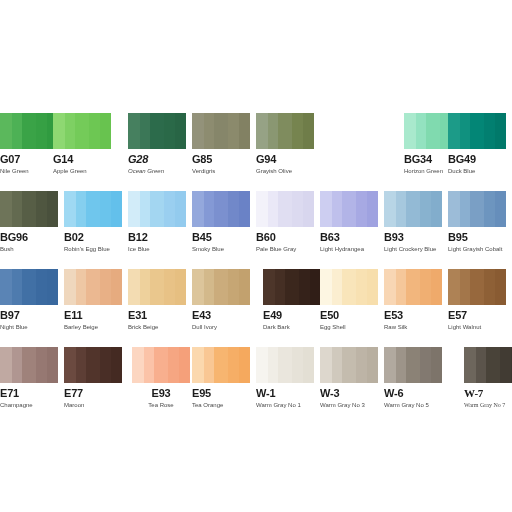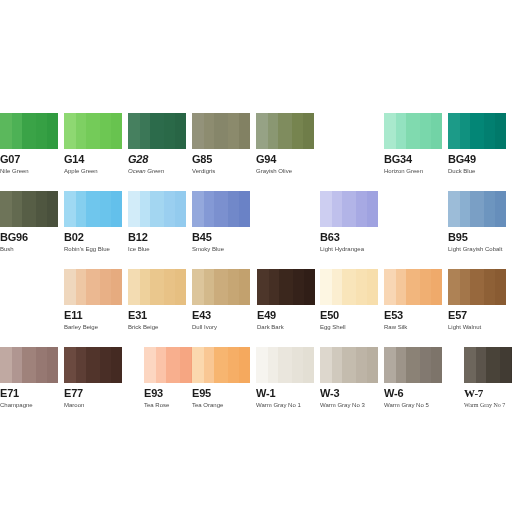--- a/index.html
+++ b/index.html
@@ -85,21 +85,21 @@
           <div class="swatch-chip" style="background: rgb(58, 163, 71);">
             <div class="band b1" style="background: rgb(91, 184, 92);"></div>
             <div class="band b2" style="background: rgb(77, 177, 85);"></div>
             <div class="band b3" style="background: rgb(58, 163, 71);"></div>
             <div class="band b4" style="background: rgb(54, 160, 68);"></div>
             <div class="band b5" style="background: rgb(48, 155, 64);"></div>
           </div>
           <div class="swatch-code">G07</div>
           <div class="swatch-name">Nile Green</div>
         </div>
-        <div class="swatch-cell" style="left: 64px;">
+        <div class="swatch-cell" style="left: 53px;">
           <div class="swatch-chip" style="background: rgb(113, 201, 85);">
             <div class="band b1" style="background: rgb(142, 216, 114);"></div>
             <div class="band b2" style="background: rgb(126, 208, 99);"></div>
             <div class="band b3" style="background: rgb(116, 203, 89);"></div>
             <div class="band b4" style="background: rgb(109, 199, 83);"></div>
             <div class="band b5" style="background: rgb(104, 195, 79);"></div>
           </div>
           <div class="swatch-code">G14</div>
           <div class="swatch-name">Apple Green</div>
         </div>
@@ -129,21 +129,21 @@
           <div class="swatch-chip" style="background: rgb(126, 138, 92);">
             <div class="band b1" style="background: rgb(150, 162, 133);"></div>
             <div class="band b2" style="background: rgb(138, 151, 114);"></div>
             <div class="band b3" style="background: rgb(127, 140, 94);"></div>
             <div class="band b4" style="background: rgb(118, 132, 79);"></div>
             <div class="band b5" style="background: rgb(111, 125, 73);"></div>
           </div>
           <div class="swatch-code">G94</div>
           <div class="swatch-name">Grayish Olive</div>
         </div>
-        <div class="swatch-cell" style="left: 384px;">
+        <div class="swatch-cell" style="left: 404px;">
           <div class="swatch-chip" style="background: rgb(133, 220, 181);">
             <div class="band b1" style="background: rgb(169, 233, 205);"></div>
             <div class="band b2" style="background: rgb(147, 226, 192);"></div>
             <div class="band b3" style="background: rgb(128, 218, 175);"></div>
             <div class="band b4" style="background: rgb(121, 215, 171);"></div>
             <div class="band b5" style="background: rgb(114, 211, 166);"></div>
           </div>
           <div class="swatch-code">BG34</div>
           <div class="swatch-name">Horizon Green</div>
         </div>
@@ -197,44 +197,77 @@
           <div class="swatch-chip" style="background: rgb(122, 145, 207);">
             <div class="band b1" style="background: rgb(148, 168, 220);"></div>
             <div class="band b2" style="background: rgb(132, 153, 213);"></div>
             <div class="band b3" style="background: rgb(123, 144, 207);"></div>
             <div class="band b4" style="background: rgb(113, 136, 201);"></div>
             <div class="band b5" style="background: rgb(106, 130, 198);"></div>
           </div>
           <div class="swatch-code">B45</div>
           <div class="swatch-name">Smoky Blue</div>
         </div>
+        <div class="swatch-cell" style="left: 256px;">
+          <div class="swatch-chip" style="background: rgb(226, 224, 243);">
+            <div class="band b1" style="background: rgb(243, 242, 250);"></div>
+            <div class="band b2" style="background: rgb(234, 232, 247);"></div>
+            <div class="band b3" style="background: rgb(224, 222, 242);"></div>
+            <div class="band b4" style="background: rgb(220, 218, 240);"></div>
+            <div class="band b5" style="background: rgb(216, 214, 238);"></div>
+          </div>
+          <div class="swatch-code">B60</div>
+          <div class="swatch-name">Pale Blue Gray</div>
+        </div>
         <div class="swatch-cell" style="left: 320px;">
           <div class="swatch-chip" style="background: rgb(180, 182, 232);">
             <div class="band b1" style="background: rgb(205, 206, 241);"></div>
             <div class="band b2" style="background: rgb(191, 192, 236);"></div>
             <div class="band b3" style="background: rgb(178, 180, 231);"></div>
             <div class="band b4" style="background: rgb(167, 169, 227);"></div>
             <div class="band b5" style="background: rgb(159, 162, 224);"></div>
           </div>
           <div class="swatch-code">B63</div>
           <div class="swatch-name">Light Hydrangea</div>
         </div>
+        <div class="swatch-cell" style="left: 384px;">
+          <div class="swatch-chip" style="background: rgb(150, 188, 214);">
+            <div class="band b1" style="background: rgb(184, 213, 230);"></div>
+            <div class="band b2" style="background: rgb(166, 200, 222);"></div>
+            <div class="band b3" style="background: rgb(147, 186, 213);"></div>
+            <div class="band b4" style="background: rgb(136, 178, 207);"></div>
+            <div class="band b5" style="background: rgb(130, 173, 204);"></div>
+          </div>
+          <div class="swatch-code">B93</div>
+          <div class="swatch-name">Light Crockery Blue</div>
+        </div>
         <div class="swatch-cell" style="left: 448px;">
           <div class="swatch-chip" style="background: rgb(123, 162, 198);">
             <div class="band b1" style="background: rgb(156, 188, 216);"></div>
             <div class="band b2" style="background: rgb(138, 175, 208);"></div>
             <div class="band b3" style="background: rgb(122, 159, 197);"></div>
             <div class="band b4" style="background: rgb(109, 149, 191);"></div>
             <div class="band b5" style="background: rgb(102, 142, 187);"></div>
           </div>
           <div class="swatch-code">B95</div>
           <div class="swatch-name">Light Grayish Cobalt</div>
         </div>
       </div>
       <div class="swatch-row">
+        <div class="swatch-cell" style="left: 0px;">
+          <div class="swatch-chip" style="background: rgb(69, 115, 168);">
+            <div class="band b1" style="background: rgb(90, 132, 181);"></div>
+            <div class="band b2" style="background: rgb(78, 123, 174);"></div>
+            <div class="band b3" style="background: rgb(65, 112, 165);"></div>
+            <div class="band b4" style="background: rgb(59, 106, 160);"></div>
+            <div class="band b5" style="background: rgb(57, 104, 158);"></div>
+          </div>
+          <div class="swatch-code">B97</div>
+          <div class="swatch-name">Night Blue</div>
+        </div>
         <div class="swatch-cell" style="left: 64px;">
           <div class="swatch-chip" style="background: rgb(233, 182, 141);">
             <div class="band b1" style="background: rgb(239, 215, 189);"></div>
             <div class="band b2" style="background: rgb(238, 199, 164);"></div>
             <div class="band b3" style="background: rgb(235, 184, 145);"></div>
             <div class="band b4" style="background: rgb(232, 176, 134);"></div>
             <div class="band b5" style="background: rgb(230, 171, 127);"></div>
           </div>
           <div class="swatch-code">E11</div>
           <div class="swatch-name">Barley Beige</div>
@@ -254,21 +287,21 @@
           <div class="swatch-chip" style="background: rgb(205, 174, 126);">
             <div class="band b1" style="background: rgb(220, 197, 155);"></div>
             <div class="band b2" style="background: rgb(211, 185, 139);"></div>
             <div class="band b3" style="background: rgb(203, 172, 124);"></div>
             <div class="band b4" style="background: rgb(198, 166, 116);"></div>
             <div class="band b5" style="background: rgb(194, 161, 110);"></div>
           </div>
           <div class="swatch-code">E43</div>
           <div class="swatch-name">Dull Ivory</div>
         </div>
-        <div class="swatch-cell" style="left: 257px;">
+        <div class="swatch-cell" style="left: 263px;">
           <div class="swatch-chip" style="background: rgb(62, 42, 32);">
             <div class="band b1" style="background: rgb(77, 54, 42);"></div>
             <div class="band b2" style="background: rgb(69, 47, 36);"></div>
             <div class="band b3" style="background: rgb(59, 39, 29);"></div>
             <div class="band b4" style="background: rgb(53, 34, 26);"></div>
             <div class="band b5" style="background: rgb(48, 30, 23);"></div>
           </div>
           <div class="swatch-code">E49</div>
           <div class="swatch-name">Dark Bark</div>
         </div>
@@ -322,21 +355,21 @@
           <div class="swatch-chip" style="background: rgb(85, 56, 47);">
             <div class="band b1" style="background: rgb(107, 74, 64);"></div>
             <div class="band b2" style="background: rgb(93, 62, 53);"></div>
             <div class="band b3" style="background: rgb(81, 52, 43);"></div>
             <div class="band b4" style="background: rgb(73, 46, 38);"></div>
             <div class="band b5" style="background: rgb(68, 42, 34);"></div>
           </div>
           <div class="swatch-code">E77</div>
           <div class="swatch-name">Maroon</div>
         </div>
-        <div class="swatch-cell" style="left: 144px;">
+        <div class="swatch-cell" style="left: 132px; text-align: center;">
           <div class="swatch-chip" style="background: rgb(249, 180, 148);">
             <div class="band b1" style="background: rgb(252, 214, 193);"></div>
             <div class="band b2" style="background: rgb(251, 195, 168);"></div>
             <div class="band b3" style="background: rgb(248, 175, 142);"></div>
             <div class="band b4" style="background: rgb(246, 166, 130);"></div>
             <div class="band b5" style="background: rgb(245, 160, 122);"></div>
           </div>
           <div class="swatch-code">E93</div>
           <div class="swatch-name">Tea Rose</div>
         </div>

